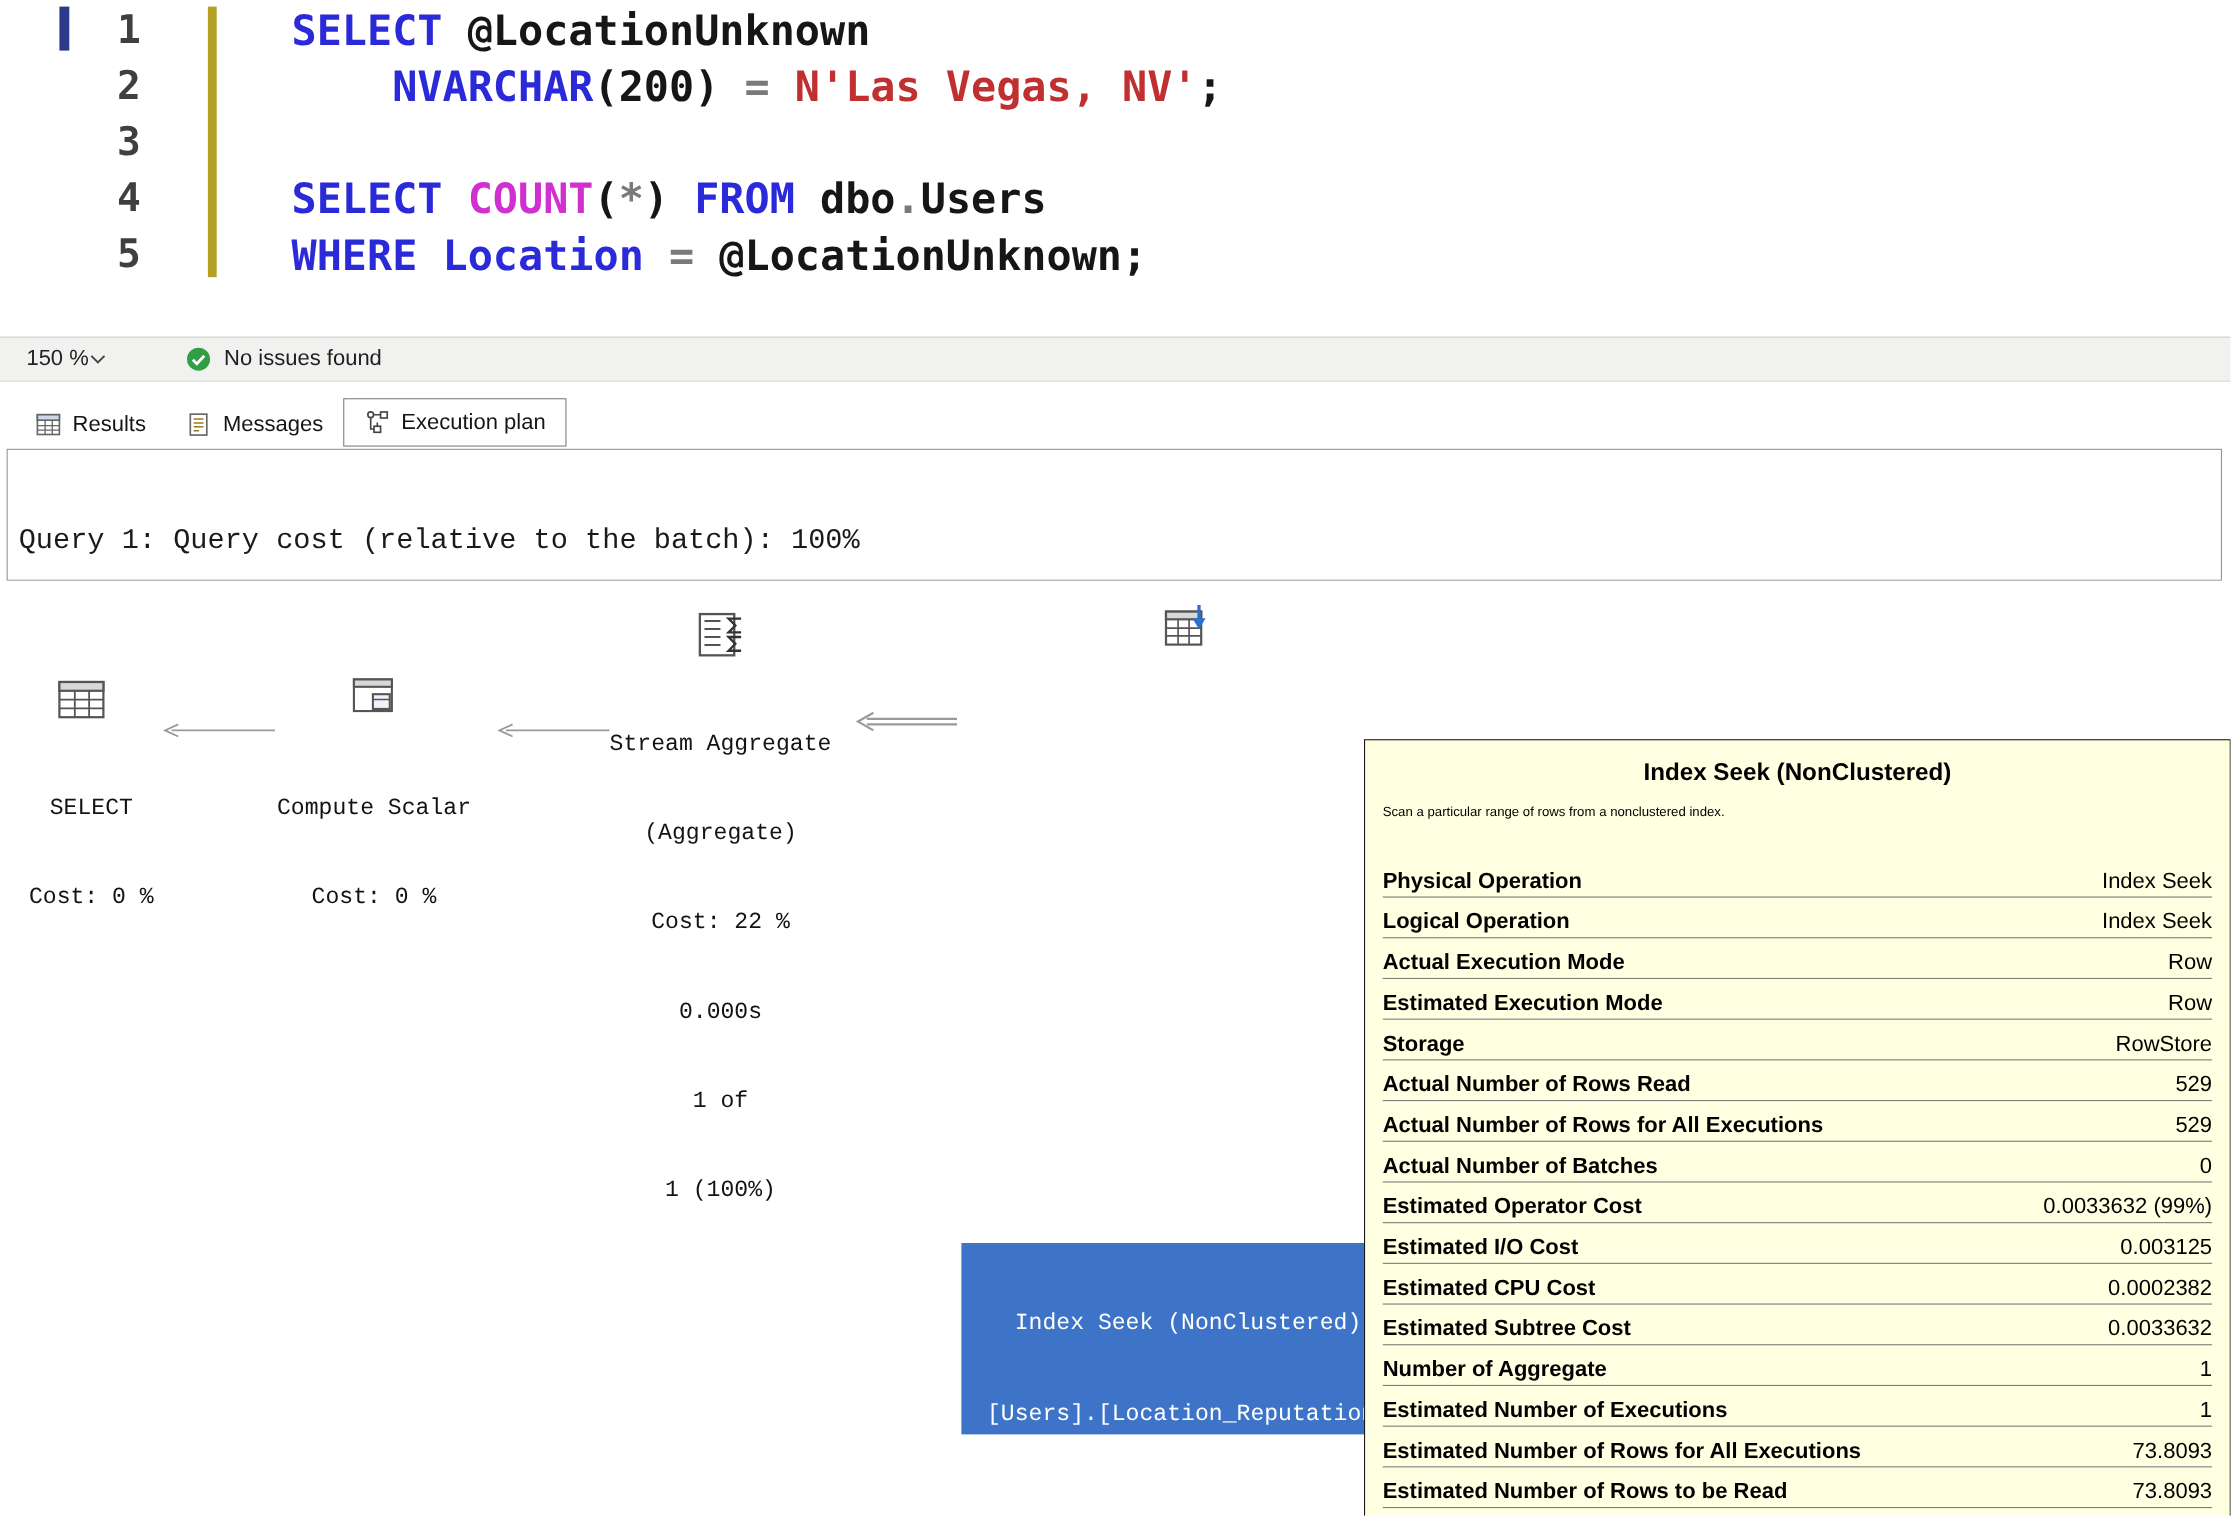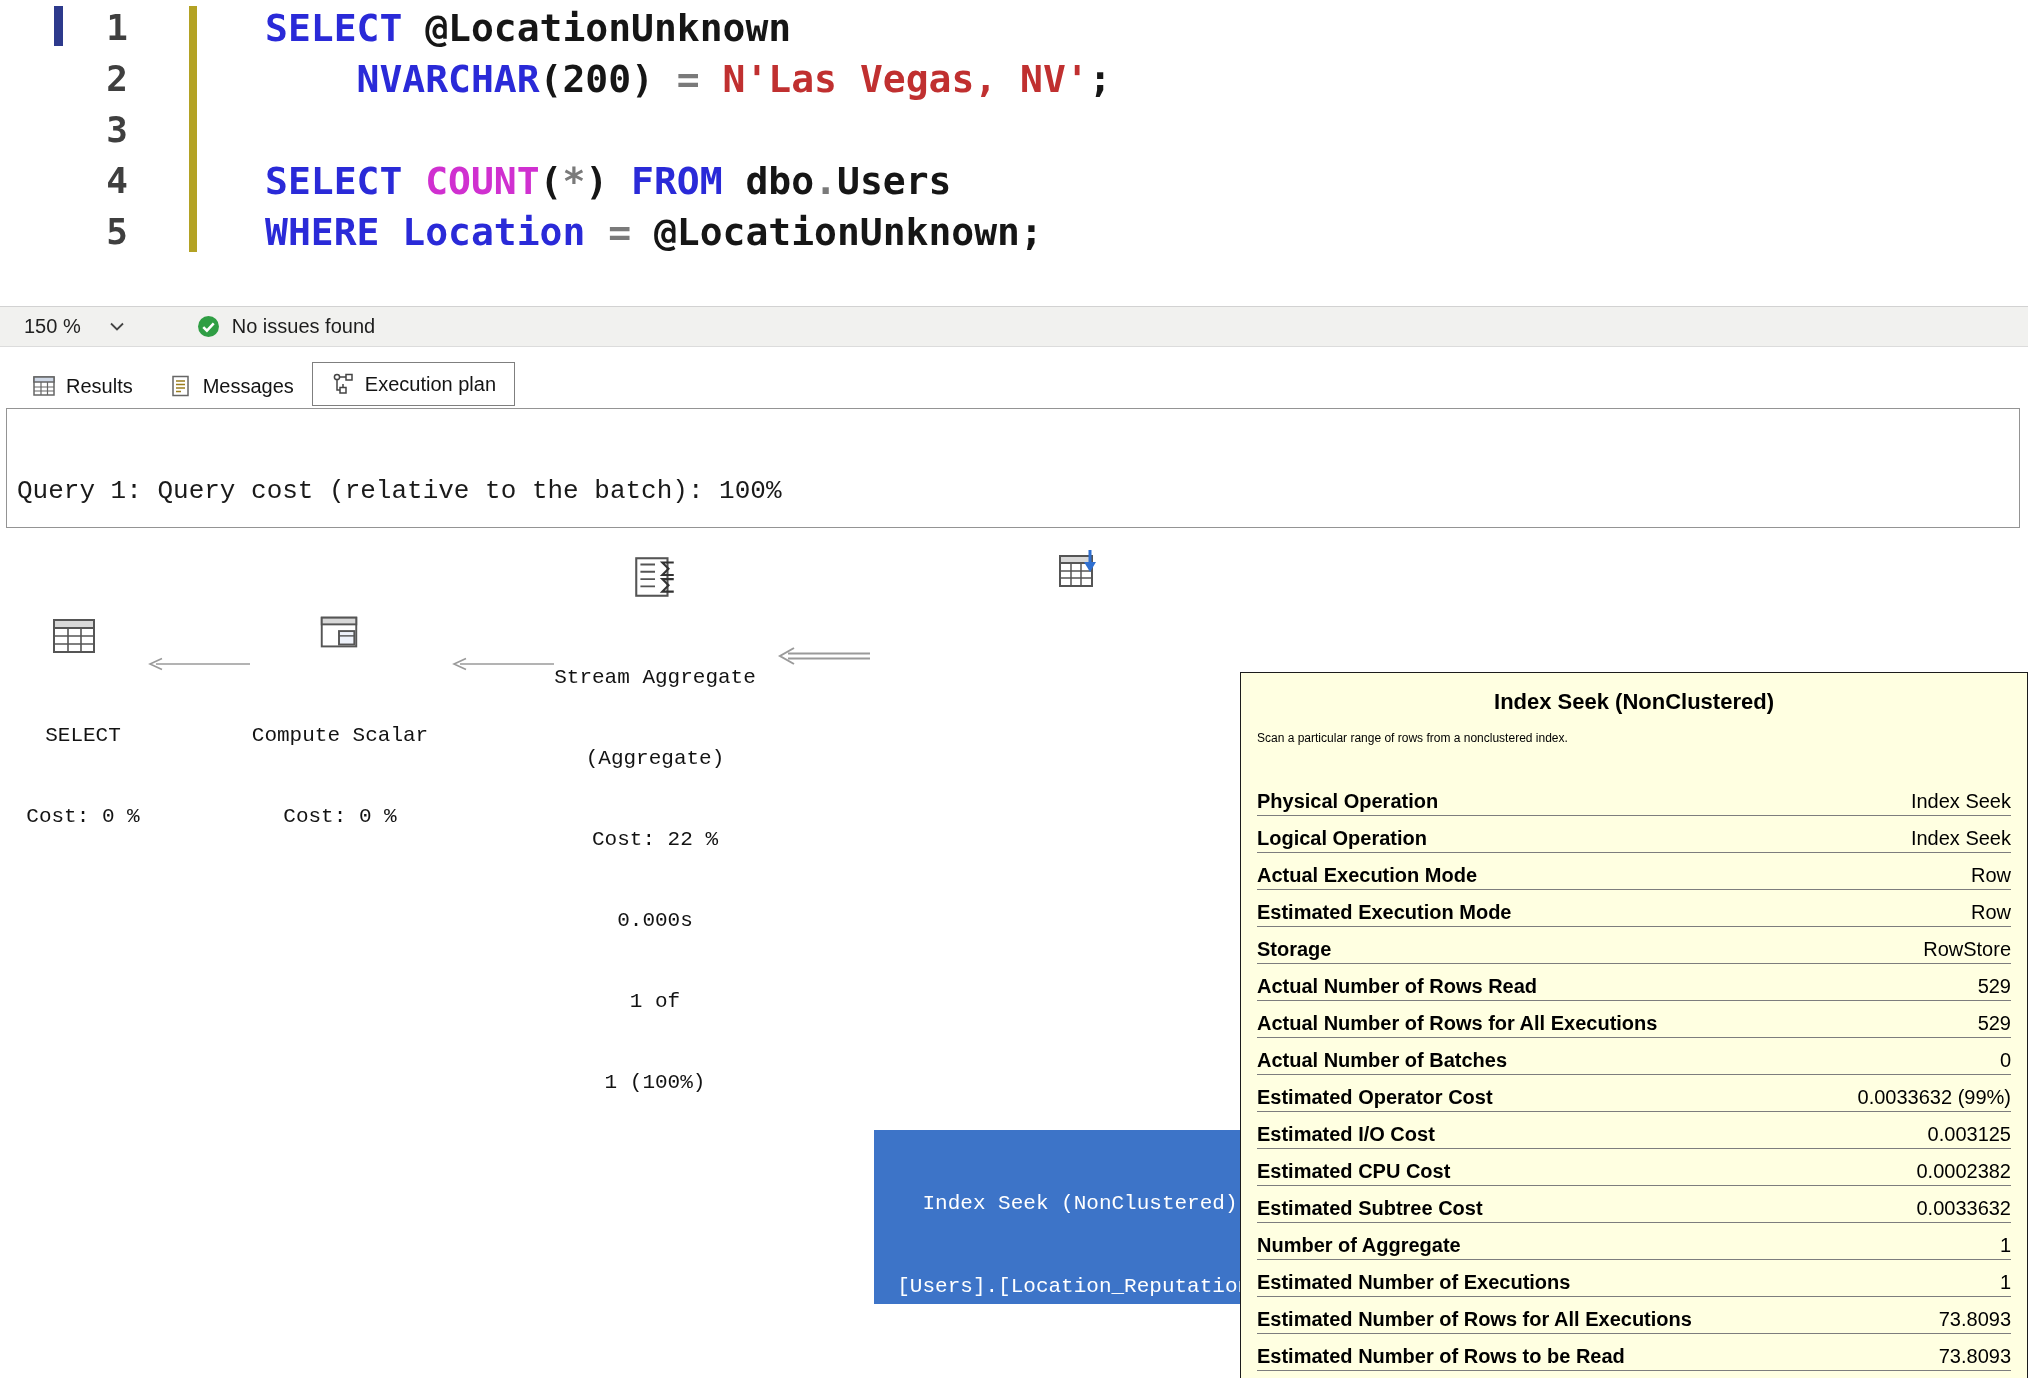--- a/index.html
+++ b/index.html
@@ -21,21 +21,21 @@
   .tk-kw{color:var(--keyword,#2a2ad8);}
   .tk-fn{color:var(--function,#d030d0);}
   .tk-str{color:var(--string,#c03030);}
   .tk-op{color:var(--operator,#7a7a7a);}
   .tk-pl{color:var(--text,#161616);}
 
   
   .status-bar{position:absolute;left:0;right:0;top:306px;height:41px;background:#f1f1ef;
               border-top:1px solid #d2d2d2;border-bottom:1px solid #dcdcdc;
               display:flex;align-items:center;box-sizing:border-box;}
-  .zoom-control{display:flex;align-items:center;gap:28px;padding:0 14px 0 24px;height:100%;cursor:default;}
+  .zoom-control{display:flex;align-items:center;padding:0 14px 0 24px;height:100%;cursor:default;}
   .zoom-value{font-size:20px;color:#222;}
   .check-wrap{margin-left:58px;display:flex;align-items:center;}
   .status-msg{margin-left:12px;font-size:20px;color:#1d1d1d;}
 
   
   .tab-bar{position:absolute;left:0;right:0;top:360px;height:46px;display:flex;
            align-items:flex-end;background:#fff;padding-left:14px;}
   .tab{display:flex;align-items:center;gap:10px;height:40px;padding:0 18px;
        font-size:20px;color:#141414;background:#fff;}
   .tab.active{border:1px solid #7f7f7f;height:42px;}

